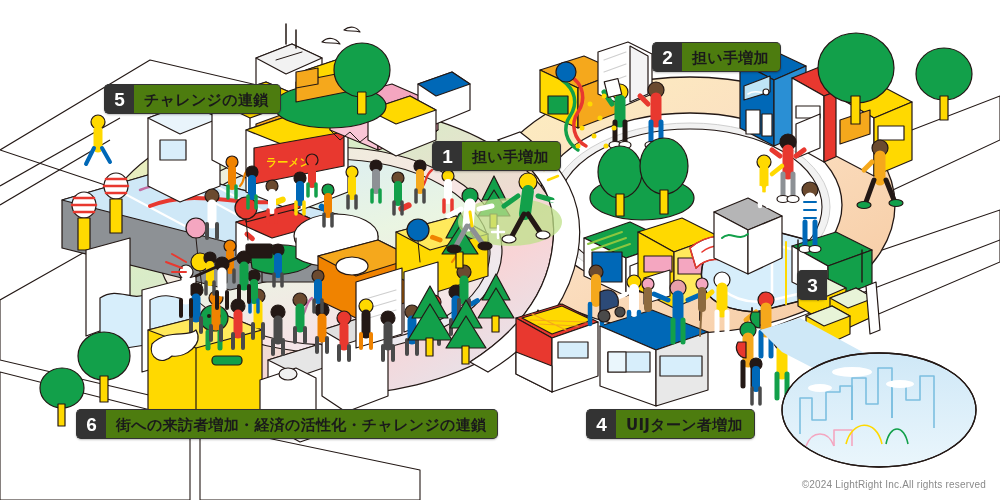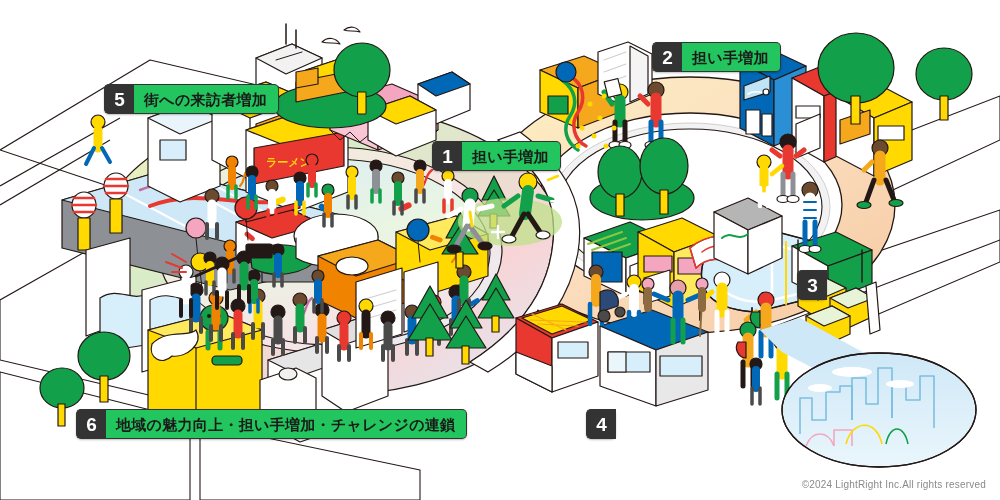--- a/index.html
+++ b/index.html
@@ -31,21 +31,21 @@
     font-weight:bold;
     line-height:30px;
     min-width:30px;
     text-align:center;
     border-radius:5px 0 0 5px;
     padding:0 4px;
     font-family:"Liberation Sans","DejaVu Sans",sans-serif;
     letter-spacing:0;
   }
   .badge .txt{
-    background:#22c55e;
+    background:#4d7c0f;
     color:#1a1a1a;
     font-size:15px;
     font-weight:bold;
     line-height:30px;
     padding:0 11px 0 10px;
     border-radius:0 5px 5px 0;
     border:1px solid #333333;
     border-left:none;
     box-sizing:border-box;
     letter-spacing:.3px;
@@ -858,27 +858,28 @@
     <div class="num">2</div>
     <div class="txt">担い手増加</div>
   </div>
 
   <div class="badge" id="badge3">
     <div class="num">3</div>
   </div>
 
   <div class="badge" id="badge4">
     <div class="num">4</div>
+    <div class="txt">UIJターン者増加</div>
   </div>
 
   <div class="badge" id="badge5">
     <div class="num">5</div>
-    <div class="txt">街への来訪者増加</div>
+    <div class="txt">チャレンジの連鎖</div>
   </div>
 
   <div class="badge" id="badge6">
     <div class="num">6</div>
-    <div class="txt">地域の魅力向上・担い手増加・チャレンジの連鎖</div>
+    <div class="txt">街への来訪者増加・経済の活性化・チャレンジの連鎖</div>
   </div>
 
   <div id="copyright">©2024 LightRight Inc.All rights reserved</div>
 
 </div>
 
 </body></html>

